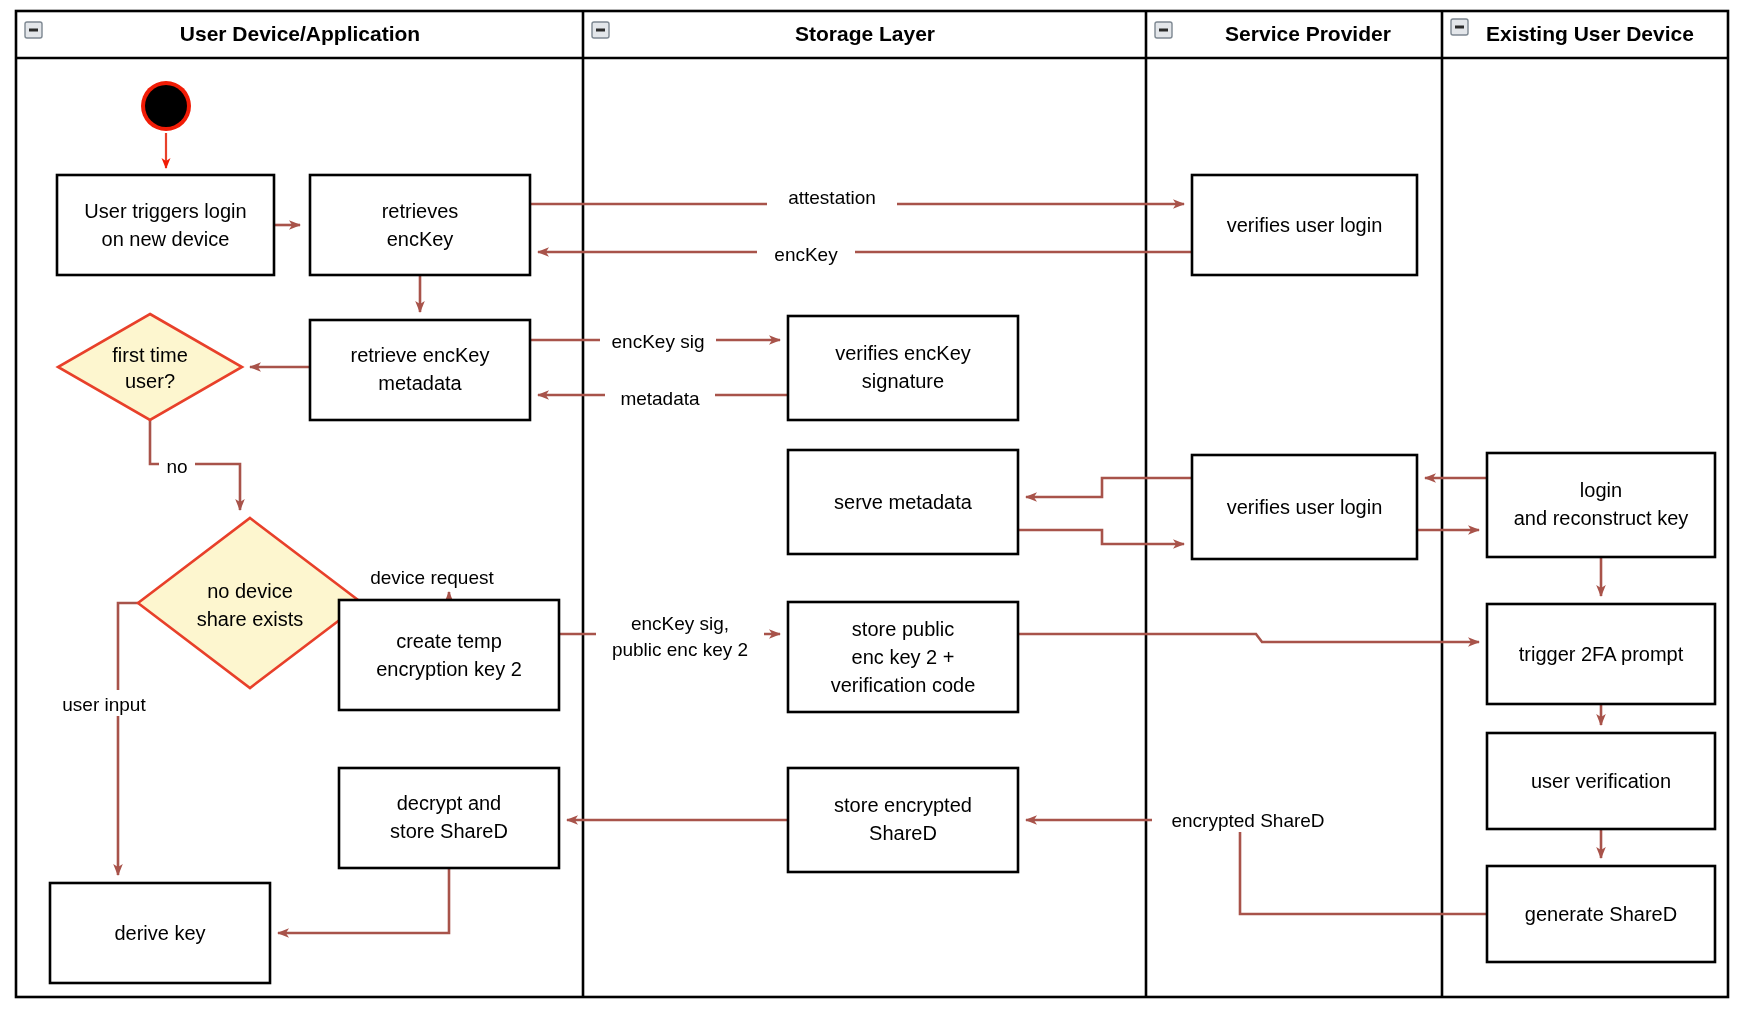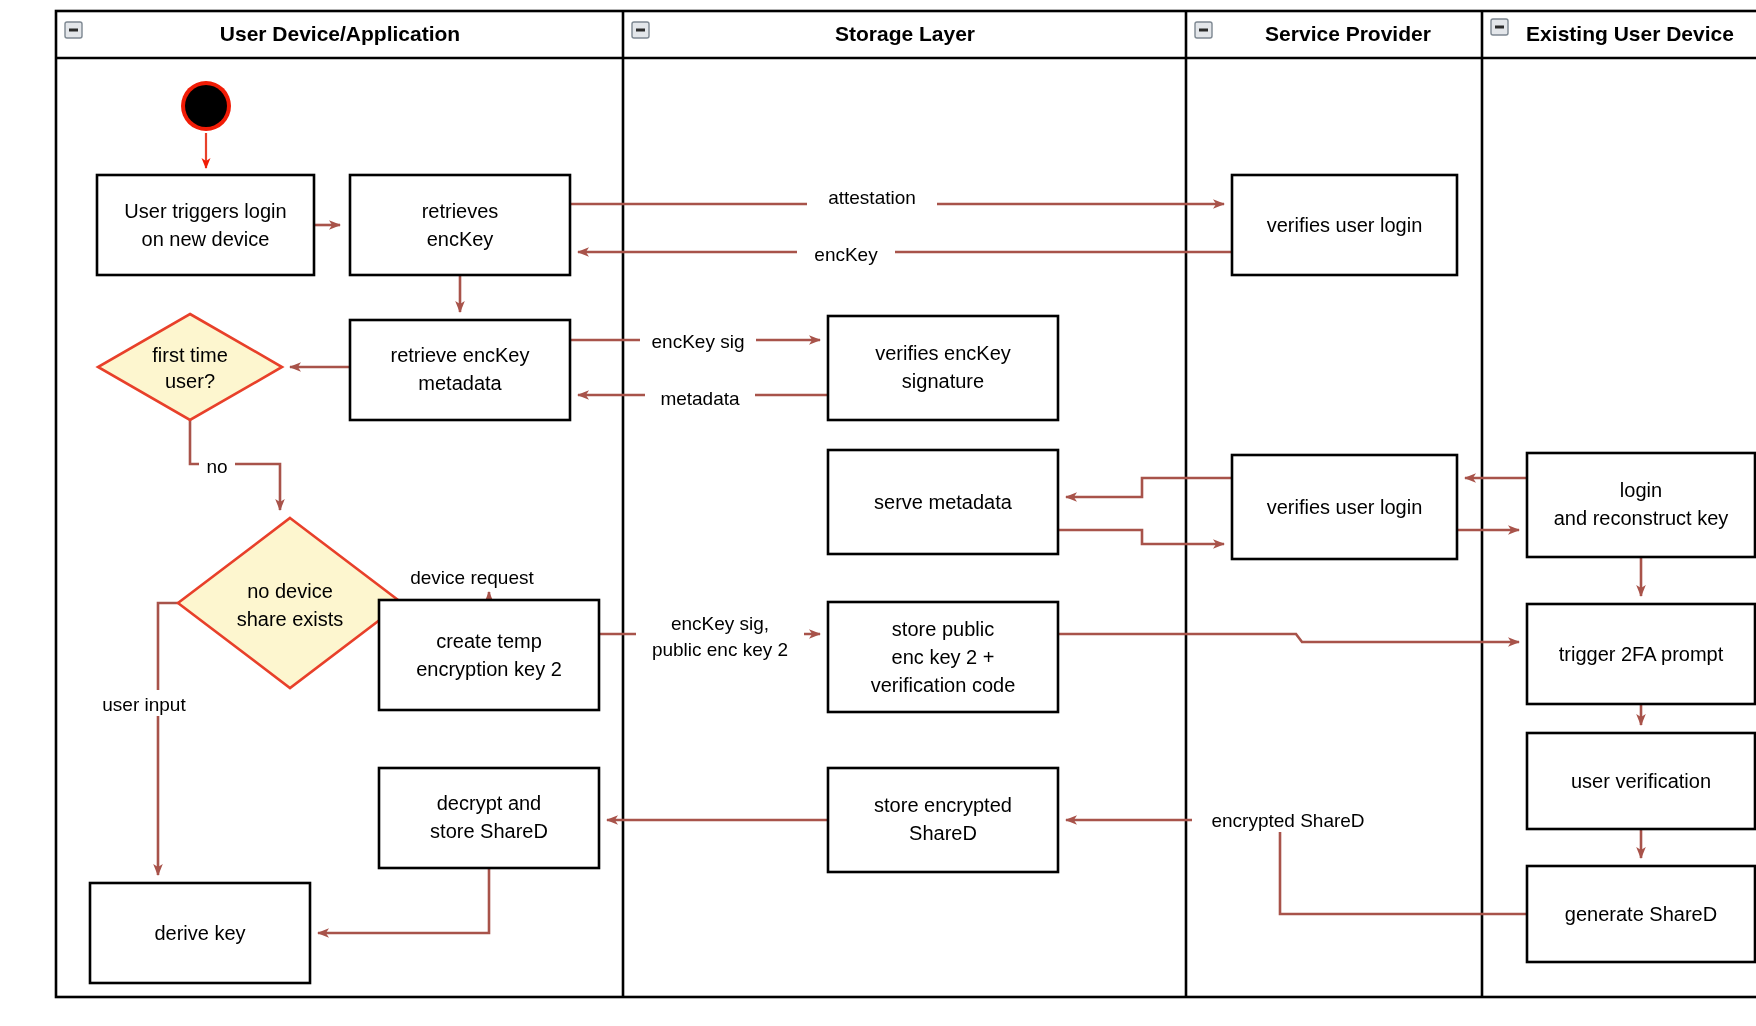--- a/index.html
+++ b/index.html
@@ -10,21 +10,20 @@
     height: 1026px;
     overflow: hidden;
   }
   body {
     font-family: "Liberation Sans", sans-serif;
   }
   #diagram-root {
     position: relative;
     width: 1524px;
     height: 1026px;
-    margin-left: 40px;
   }
   svg#canvas {
     position: absolute;
     top: 0;
     left: 0;
     width: 1756px;
     height: 1026px;
     display: block;
   }
   .lane-frame {

